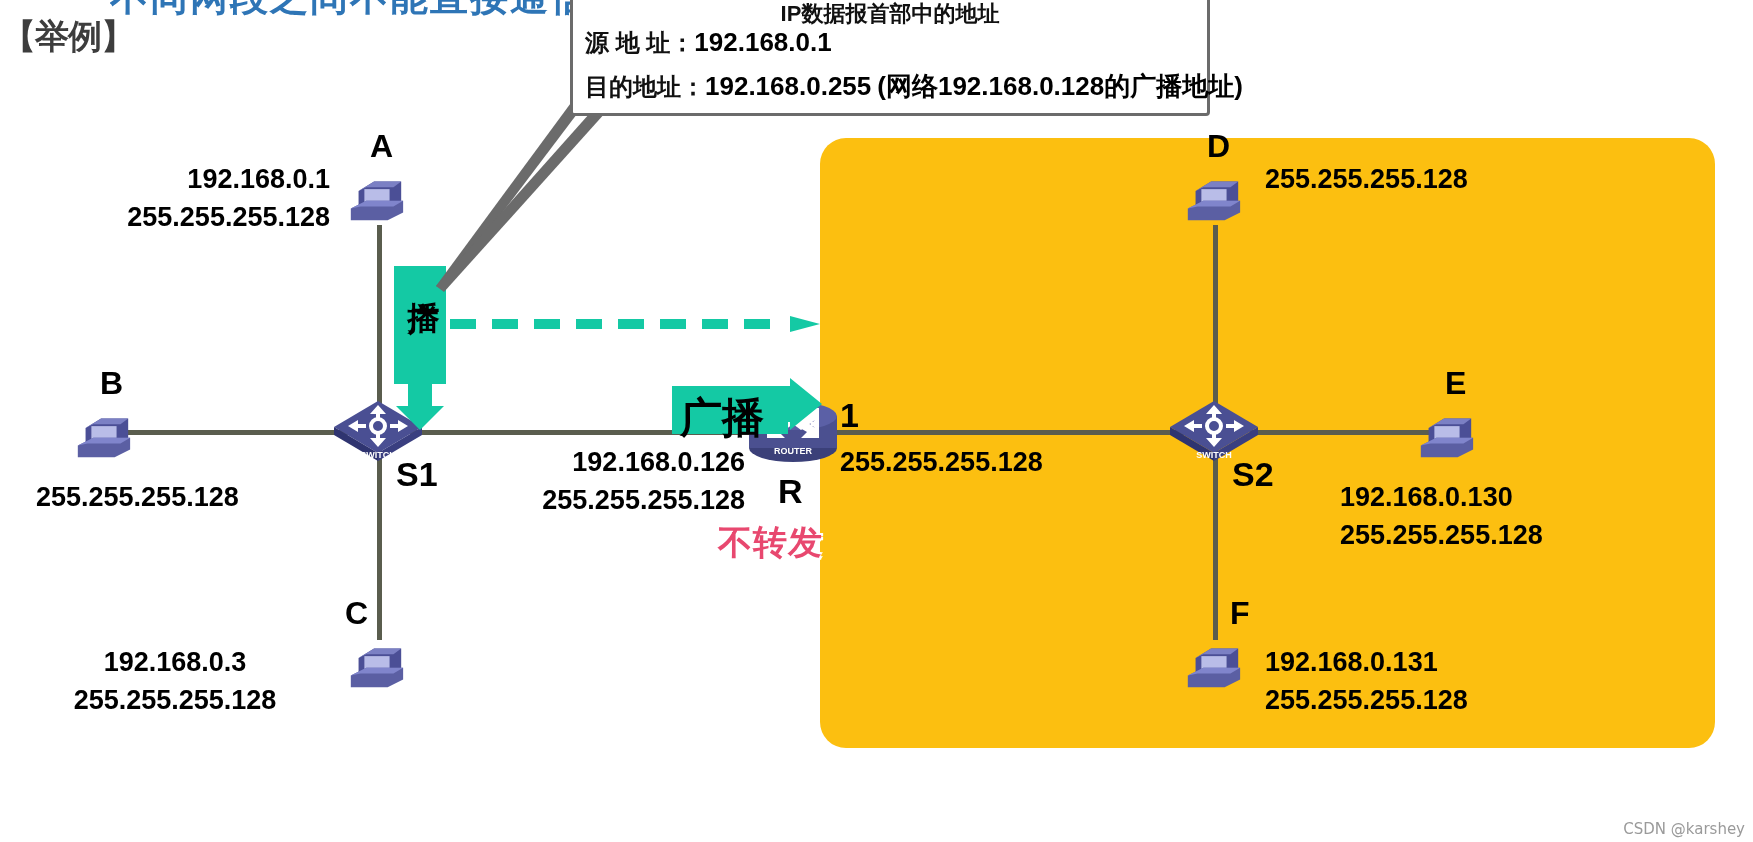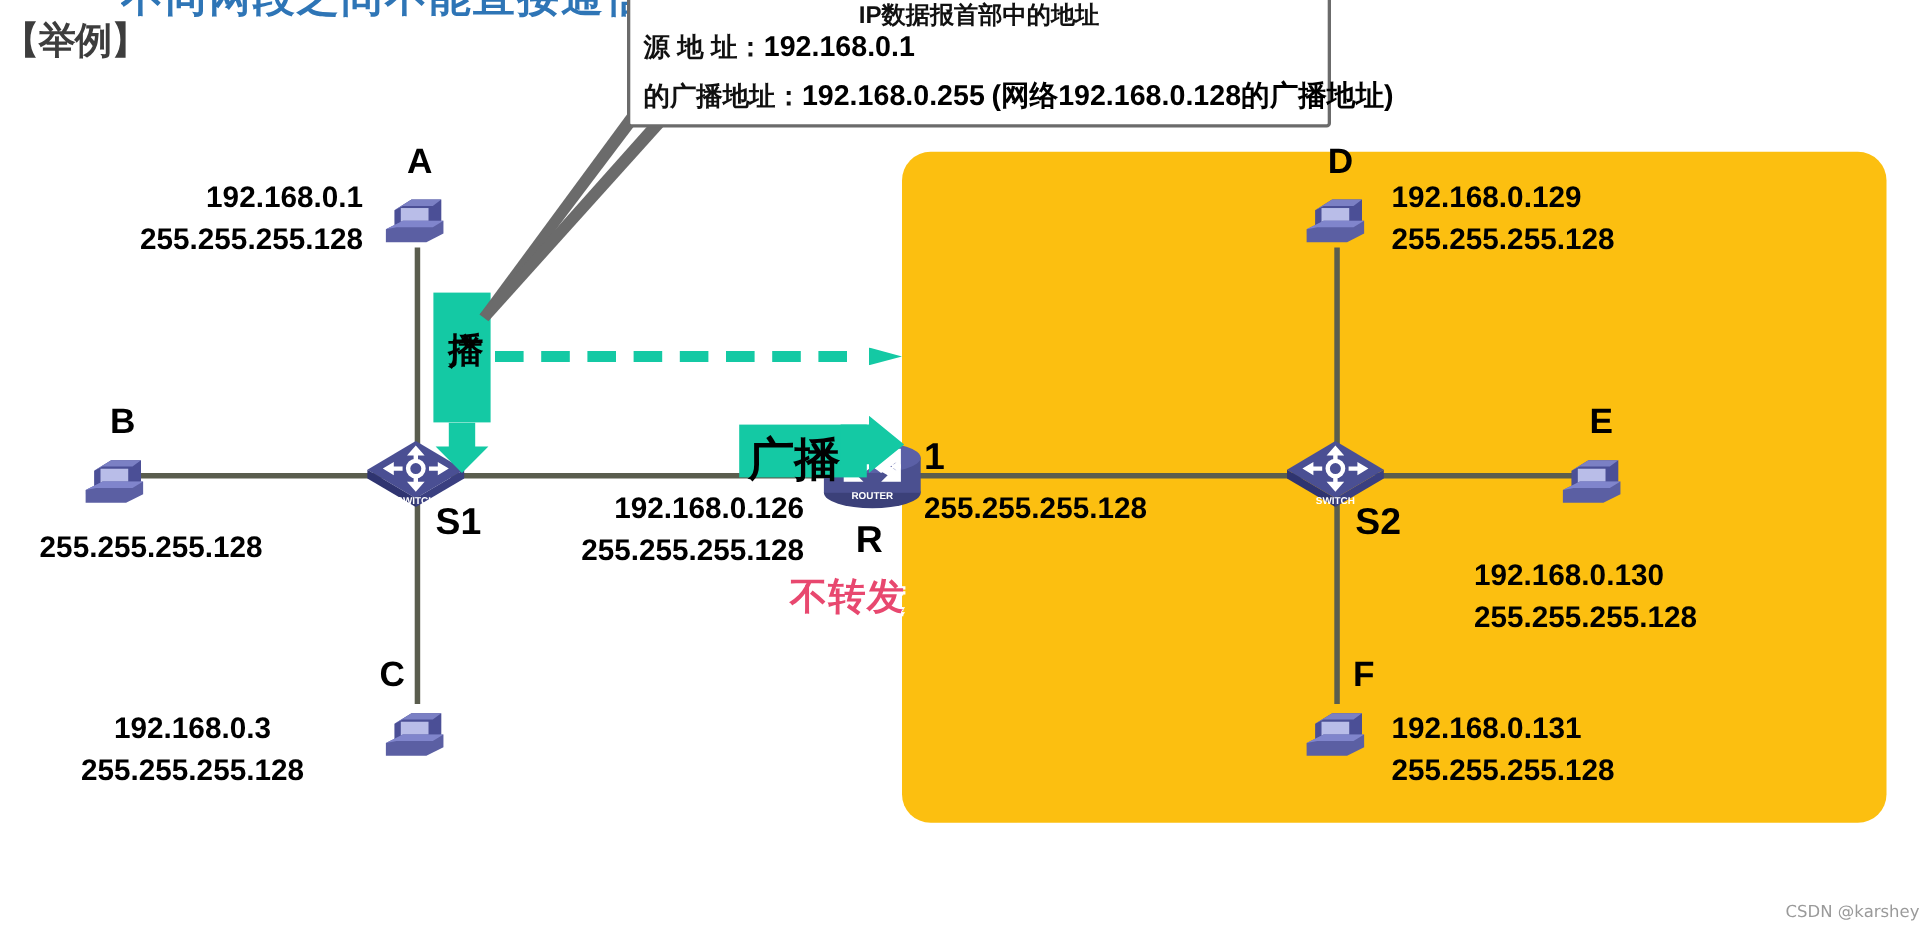--- a/index.html
+++ b/index.html
@@ -189,21 +189,21 @@
       <polygon points="74,16 56,16 62,22 48,32 56,38 70,28 64,34 74,34"></polygon>
       <polygon points="22,46 40,46 34,40 48,32 40,26 26,36 32,30 22,30"></polygon>
       <polygon points="74,46 56,46 62,40 48,32 56,26 70,36 64,30 74,30"></polygon>
     </g>
     <text x="48" y="62" font-size="9" font-weight="bold" fill="#ffffff" text-anchor="middle" font-family="Liberation Sans, sans-serif">ROUTER</text>
   </svg>
 </div>
 <div class="abs dev-letter" style="left:778px;top:472px;">R</div>
 <div class="abs dev-letter" style="left:840px;top:396px;">1</div>
 
-<div class="abs ipblock right" style="left:501px;top:443px;width:230px;">
+<div class="abs ipblock right" style="left:515px;top:443px;width:230px;">
   <div>192.168.0.126</div>
   <div>255.255.255.128</div>
 </div>
 <div class="abs ipblock" style="left:840px;top:443px;">
   <div>255.255.255.128</div>
 </div>
 
 <div class="abs" style="left:1166px;top:395px;">
   <svg class="sw" viewBox="0 0 96 68">
     <polygon points="48,6 92,32 48,58 4,32" fill="#4a4f93"></polygon>
@@ -225,35 +225,34 @@
   <div class="node-letter" style="position:absolute;left:25px;top:0;">D</div>
   <svg class="pc abs" style="left:0px;top:34px;" viewBox="0 0 64 64">
     <polygon points="14,30 30,20 58,20 58,40 42,50 14,50" fill="#4b4f96"></polygon>
     <polygon points="14,30 30,20 58,20 50,26 22,26" fill="#7b80c4"></polygon>
     <rect x="20" y="28" width="26" height="17" fill="#b9bde8"></rect>
     <polygon points="6,48 22,40 60,40 60,52 44,60 6,60" fill="#5b5fa3"></polygon>
     <polygon points="6,48 22,40 60,40 50,46 16,46" fill="#8085cc"></polygon>
   </svg>
 </div>
 <div class="abs ipblock" style="left:1265px;top:160px;">
-  <div>192.168.0.129</div>
   <div>255.255.255.128</div>
 </div>
 
 <div class="abs" style="left:1415px;top:365px;">
   <div class="node-letter" style="position:absolute;left:30px;top:0;">E</div>
   <svg class="pc abs" style="left:0px;top:34px;" viewBox="0 0 64 64">
     <polygon points="14,30 30,20 58,20 58,40 42,50 14,50" fill="#4b4f96"></polygon>
     <polygon points="14,30 30,20 58,20 50,26 22,26" fill="#7b80c4"></polygon>
     <rect x="20" y="28" width="26" height="17" fill="#b9bde8"></rect>
     <polygon points="6,48 22,40 60,40 60,52 44,60 6,60" fill="#5b5fa3"></polygon>
     <polygon points="6,48 22,40 60,40 50,46 16,46" fill="#8085cc"></polygon>
   </svg>
 </div>
-<div class="abs ipblock" style="left:1340px;top:504px;">
+<div class="abs ipblock" style="left:1340px;top:478px;">
   <div>192.168.0.130</div>
   <div>255.255.255.128</div>
 </div>
 
 <div class="abs" style="left:1182px;top:595px;">
   <div class="node-letter" style="position:absolute;left:48px;top:0;">F</div>
   <svg class="pc abs" style="left:0px;top:34px;" viewBox="0 0 64 64">
     <polygon points="14,30 30,20 58,20 58,40 42,50 14,50" fill="#4b4f96"></polygon>
     <polygon points="14,30 30,20 58,20 50,26 22,26" fill="#7b80c4"></polygon>
     <rect x="20" y="28" width="26" height="17" fill="#b9bde8"></rect>
@@ -291,17 +290,17 @@
   <polygon points="36,196 176,6 186,12 44,200" fill="#6b6b6b"></polygon>
   <polygon points="36,196 198,14 206,22 44,202" fill="#6b6b6b"></polygon>
 </svg>
 
 <div class="abs" id="ip-callout">
   <div class="cal-title">IP数据报首部中的地址</div>
   <div class="row" id="row-src">
     <span class="lbl">源 地 址：</span><span class="val">192.168.0.1</span>
   </div>
   <div class="row" id="row-dst">
-    <span class="lbl">的广播地址：</span><span class="val">192.168.0.255</span><span class="val" style="margin-left:6px;text-align:right;">(网络</span><span class="val"><small>192.168.0.128</small></span><span class="val">的广播地址)</span>
+    <span class="lbl">目的地址：</span><span class="val">192.168.0.255</span><span class="val" style="margin-left:6px;text-align:right;">(网络</span><span class="val"><small>192.168.0.128</small></span><span class="val">的广播地址)</span>
   </div>
 </div>
 
 <div class="abs" id="watermark">CSDN @karshey</div>
 
 </body></html>

